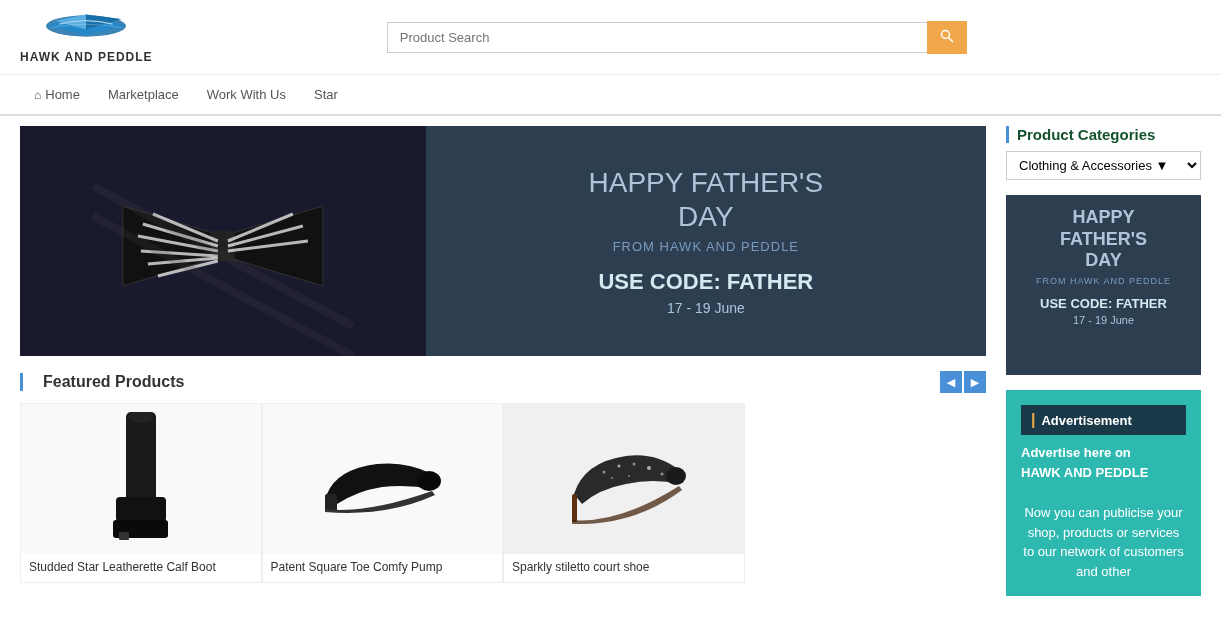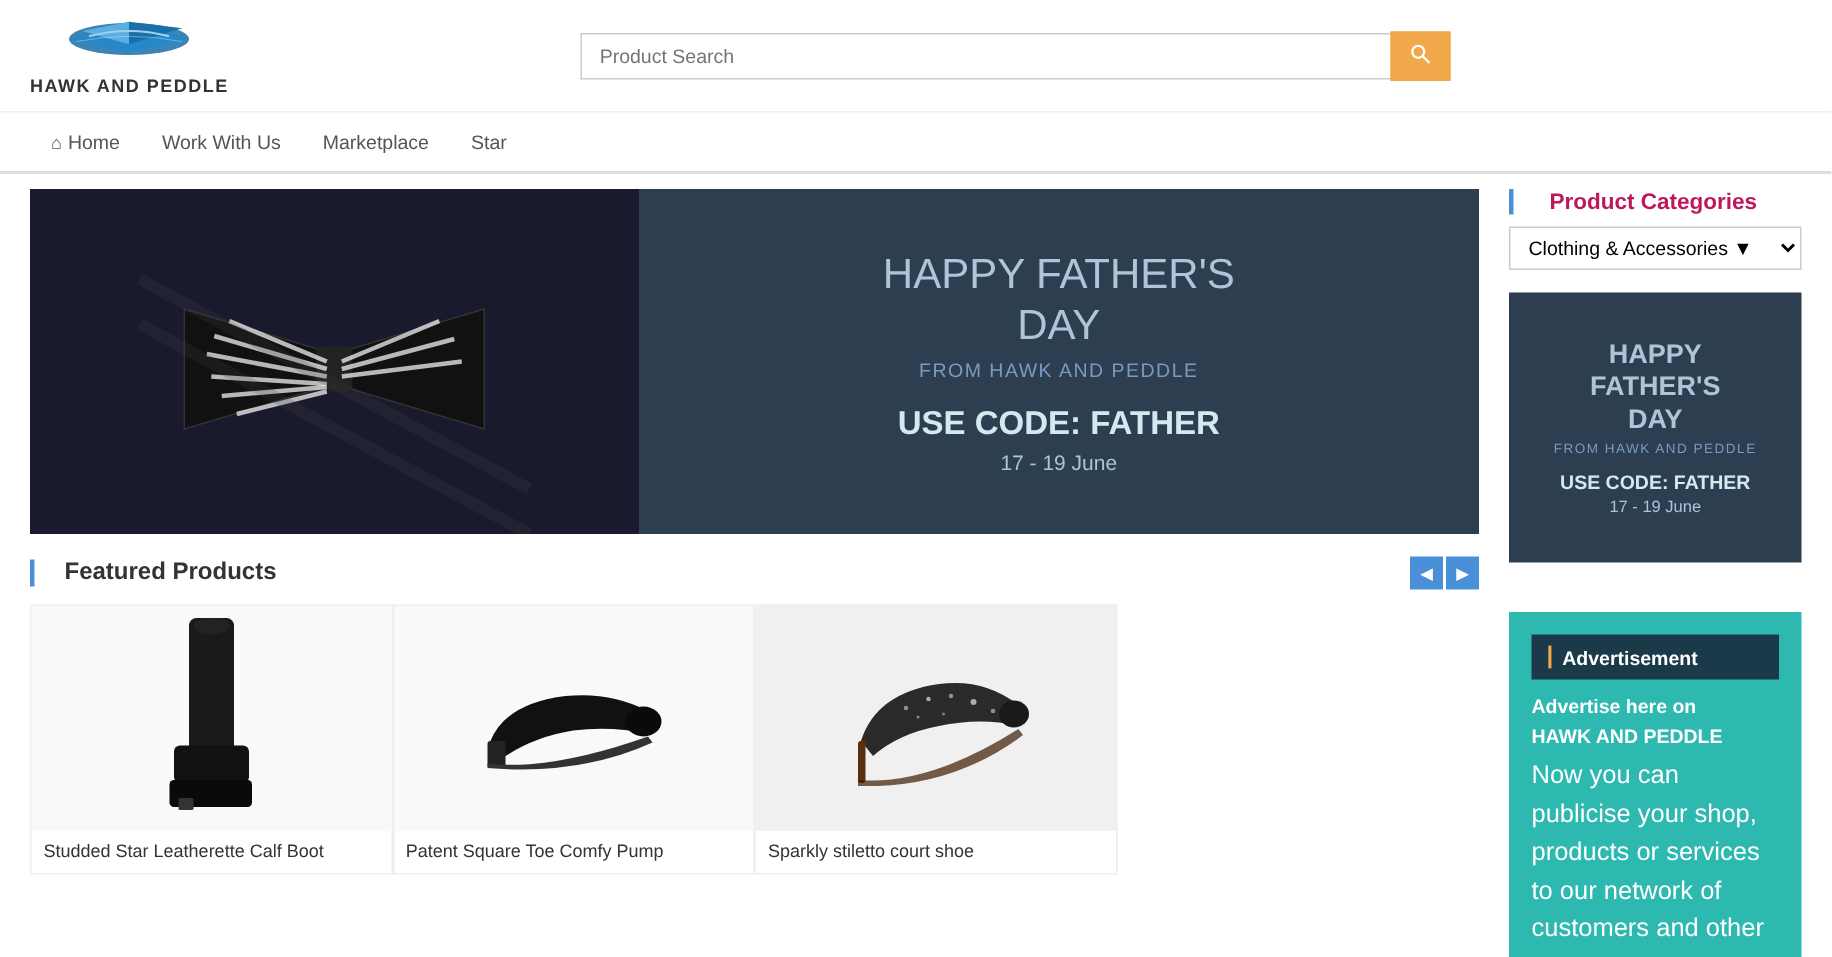--- a/index.html
+++ b/index.html
@@ -196,45 +196,45 @@
     .sidebar {
       width: 195px;
       flex-shrink: 0;
     }
     .sidebar-section {
       margin-bottom: 15px;
     }
     .sidebar-title {
       font-size: 15px;
       font-weight: bold;
-      color: #be185d;
+      color: #14532d;
       border-left: 3px solid #4a90d9;
-      padding-left: 24px;
+      padding-left: 8px;
       margin-bottom: 8px;
     }
     .category-select {
       width: 100%;
       padding: 5px 8px;
       border: 1px solid #ccc;
       font-size: 13px;
       background: #fff;
       cursor: pointer;
     }
 
     
     .sidebar-banner {
       width: 100%;
       height: 180px;
       background: #2c3e50;
       display: flex;
       flex-direction: column;
-      justify-content: center;
+      justify-content: flex-start;
       align-items: center;
       padding: 12px;
-      margin-bottom: 33px;
+      margin-bottom: 15px;
     }
     .sb-title {
       color: #b0c4d8;
       font-size: 18px;
       font-weight: bold;
       text-align: center;
       line-height: 1.2;
     }
     .sb-sub {
       color: #7a9bbf;
@@ -313,24 +313,24 @@
     </button>
   </div>
 </div>
 
 <nav class="nav">
   <a href="#">
     <span class="home-icon">⌂</span>
     <span>Home</span>
   </a>
   <a href="#">
-    <span>Work With Us</span>
+    <span>Marketplace</span>
   </a>
   <a href="#">
-    <span>Marketplace</span>
+    <span>Work With Us</span>
   </a>
   <a href="#">
     <span>Star</span>
   </a>
 </nav>
 
 <div class="main-content">
 
   <div class="center-column">
 
@@ -466,18 +466,18 @@
     <div class="ad-block">
       <div class="ad-header">
         <span style="color:#f0a84a; font-size:16px;">|</span>
         <span>Advertisement</span>
       </div>
       <div class="ad-body">
         <div style="font-size:13px; font-weight:bold; color:white; margin-bottom:4px;">
           Advertise here on<br>
           <span style="color:white;">HAWK AND PEDDLE</span>
         </div>
-        <div style="font-size:17px; color:white; margin-top:4px;">Now you can publicise your shop, products or services to our network of customers and other</div>
+        <div style="font-size:13px; color:white; margin-top:21px;text-align:center;">Now you can publicise your shop, products or services to our network of customers and other</div>
       </div>
     </div>
 
   </div>
 </div>
 
 </body></html>

